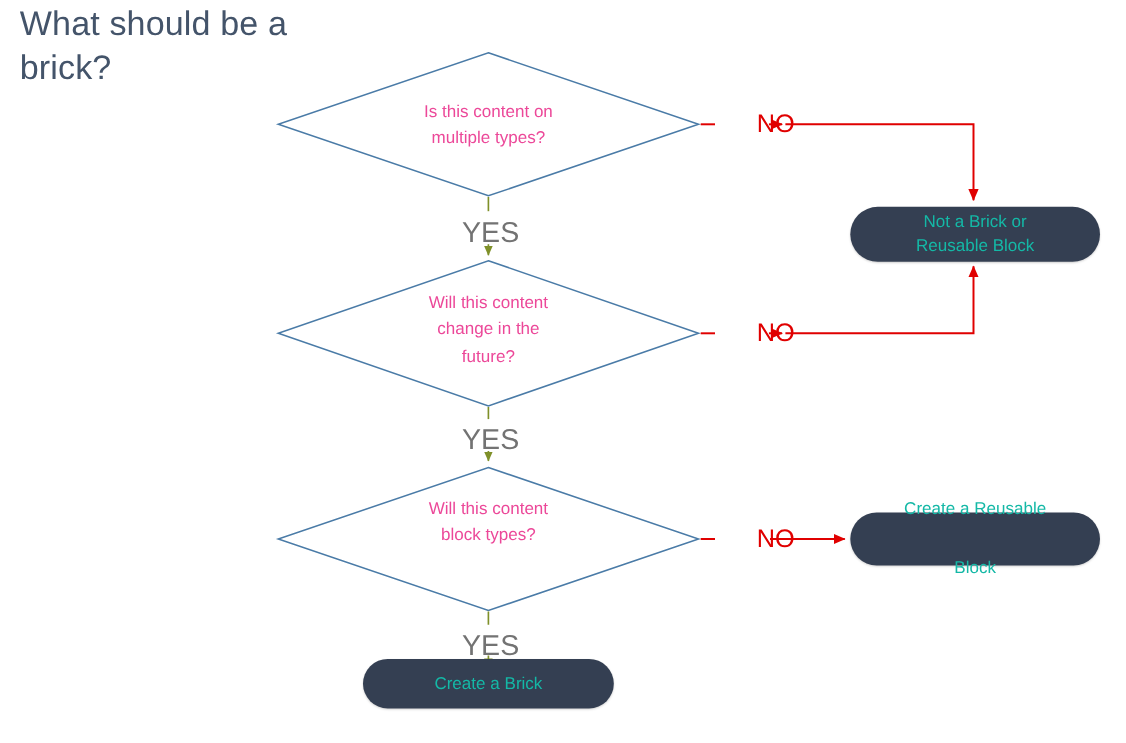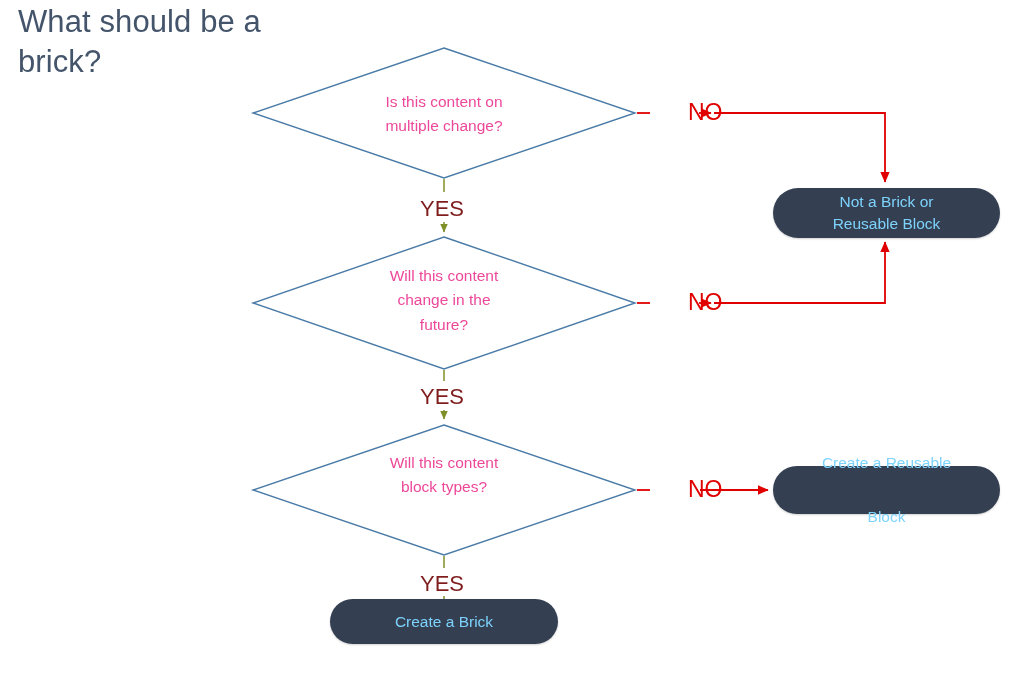--- a/index.html
+++ b/index.html
@@ -49,21 +49,21 @@
     line-height: 1.58;
     font-family: "Liberation Sans", sans-serif;
     font-weight: 400;
     pointer-events: none;
   }
 
   
   .pill {
     position: absolute;
     background: #343f52;
-    color: #7dd3fc;
+    color: #14b8a6;
     border-radius: 999px;
     display: flex;
     align-items: center;
     justify-content: center;
     text-align: center;
     font-size: 15.5px;
     line-height: 1.42;
     font-family: "Liberation Sans", sans-serif;
     font-weight: 400;
     box-sizing: border-box;
@@ -72,22 +72,22 @@
   }
 
   
   .edge-label {
     position: absolute;
     font-family: "Liberation Sans", sans-serif;
     font-weight: 400;
     white-space: nowrap;
   }
   .edge-label.yes {
-    color: #7f1d1d;
-    font-size: 22px;
+    color: #737373;
+    font-size: 26px;
   }
   .edge-label.no {
     color: #e00000;
     font-size: 23px;
     margin-left: 35px;
   }
 </style>
 </head>
 <body>
 
@@ -127,21 +127,21 @@
     <polyline points="714,303 885,303 885,242" fill="none" stroke="#e00000" stroke-width="1.8" marker-end="url(#arrow-red)"></polyline>
 
     <line x1="637" y1="490" x2="650" y2="490" stroke="#e00000" stroke-width="1.8"></line>
     <line x1="700" y1="490" x2="768" y2="490" stroke="#e00000" stroke-width="1.8" marker-end="url(#arrow-red)"></line>
   </svg>
 
   <div class="slide-title">What should be a brick?</div>
 
   <div class="diamond-label" style="left:294px; top:90px; width:300px;">
     <div>Is this content on</div>
-    <div>multiple change?</div>
+    <div>multiple types?</div>
   </div>
 
   <div class="diamond-label" style="left:294px; top:264px; width:300px;">
     <div>Will this content</div>
     <div>change in the</div>
     <div>future?</div>
   </div>
 
   <div class="diamond-label" style="left:294px; top:451px; width:300px;">
     <div>Will this content</div>

